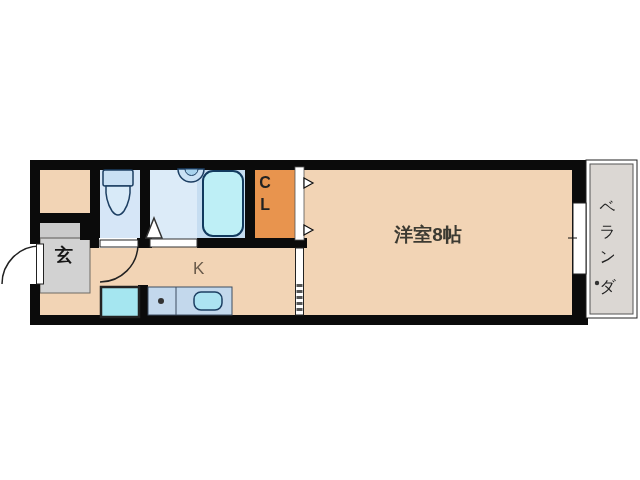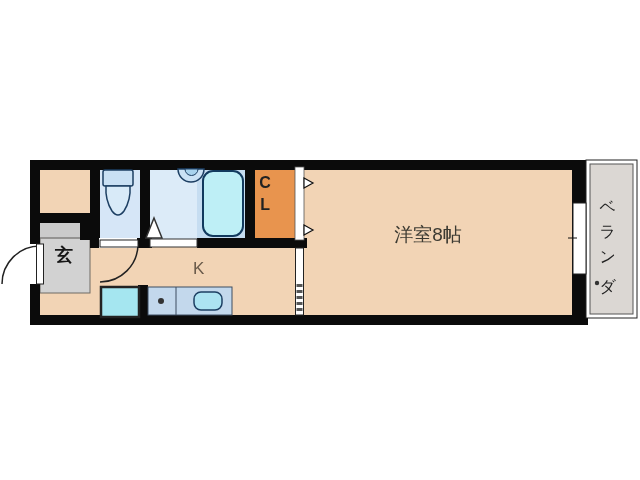--- a/index.html
+++ b/index.html
@@ -73,21 +73,21 @@
     <rect x="194" y="292" width="28" height="18" rx="7" fill="#ACE3F2" stroke="#1d3f63" stroke-width="1.5"></rect>
 
     <rect x="586" y="160" width="51" height="158" fill="#ffffff" stroke="#222222" stroke-width="1"></rect>
     <rect x="590" y="164" width="43" height="150" fill="#DBD7D3" stroke="#555555" stroke-width="1"></rect>
     <circle cx="597" cy="283" r="2.2" fill="#333333"></circle>
 
     <rect x="573" y="203" width="13" height="71" fill="#ffffff" stroke="#222222" stroke-width="1"></rect>
     <line x1="568" y1="238" x2="577" y2="238" stroke="#111111" stroke-width="1"></line>
   </svg>
 
-  <div class="label" style="left:355px; top:225px; width:146px; text-align:center; font-size:19px; color:#3c3a32;">洋室8帖</div>
+  <div class="label" style="left:355px; top:225px; width:146px; text-align:center; font-size:19px; color:#3c3a32;font-weight:bold;">洋室8帖</div>
 
   <div class="label" style="left:193px; top:260px; font-size:17px; color:#6b5b4b;">K</div>
 
   <div class="label" style="left:55px; top:246px; font-size:18px; font-weight:600; color:#161616;">玄</div>
 
   <div class="label vtext" style="left:256px; top:174px; height:56px; font-size:16px; font-weight:600; letter-spacing:5px; color:#222222;">CL</div>
 
   <div class="label vtext" style="left:599px; top:188px; height:110px; font-size:16px; letter-spacing:8px; color:#222222;">ベランダ</div>
 </div>
 

